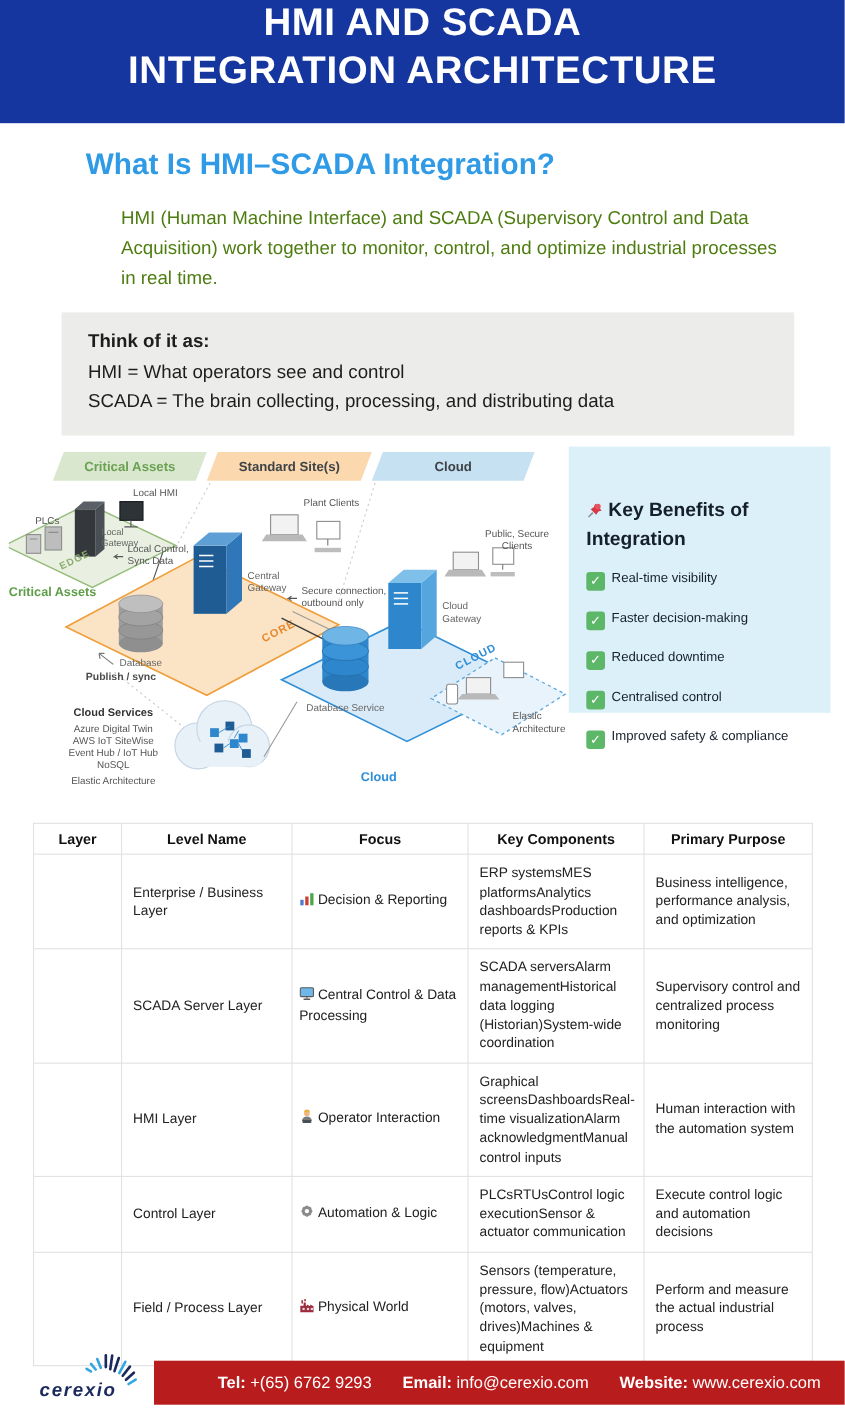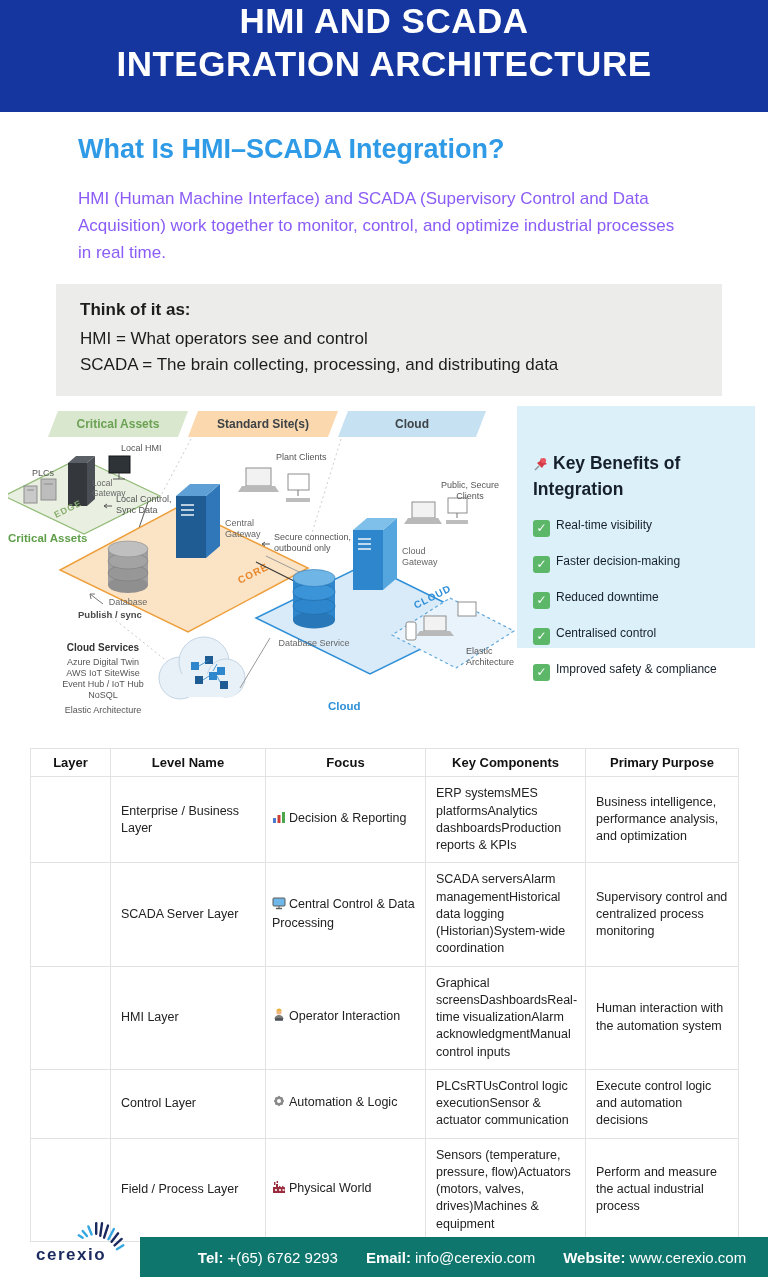--- a/index.html
+++ b/index.html
@@ -7,21 +7,21 @@
   body { font-family:"Liberation Sans", sans-serif; background:#ffffff; color:#1d1d1d; }
   .page { position:relative; width:768px; height:1280px; background:#fff; overflow:hidden; }
 
   
   .banner { height:112px; background:#15359F; display:flex; flex-direction:column; align-items:center; justify-content:flex-start; gap:2px; }
   .banner h1 { color:#fff; font-size:35px; line-height:1.22; font-weight:bold; letter-spacing:0.5px; text-align:center; }
 
   
   .intro { padding:22px 60px 0 78px; }
   .intro-heading { color:#2F9AE6; font-size:27px; font-weight:bold; }
-  .intro-body { margin-top:20px; width:612px; font-size:17px; line-height:1.6; color:#8b5cf6; }
+  .intro-body { margin-top:20px; width:612px; font-size:17px; line-height:1.6; color:#4d7c0f;margin-left:32px; }
 
   
   .think-box { margin:17px 46px 0 56px; background:#ECECEA; padding:16px 24px 18px 24px; }
   .think-title { font-size:17px; font-weight:bold; margin-bottom:6px; }
   .think-line { font-size:17px; line-height:1.55; }
 
   
   .middle { position:relative; margin-top:8px; height:334px; }
   .diagram-wrap { position:absolute; left:8px; top:2px; width:507px; height:326px; }
   svg text { font-family:"Liberation Sans", sans-serif; }
@@ -36,24 +36,24 @@
   
   table.layers { margin:10px 0 0 30px; width:708px; border-collapse:collapse; table-layout:fixed; }
   .layers th, .layers td { border:1px solid #E2E2E2; }
   .layers th { height:28px; font-size:13px; font-weight:bold; text-align:center; padding:4px; color:#111; }
   .layers td { font-size:12.5px; line-height:1.38; padding:8px 10px; vertical-align:middle; color:#222; }
   .layers td.c-focus { padding:8px 6px; }
   .ficon { display:inline-block; vertical-align:-2px; margin-right:3px; }
 
   
   .footer { position:absolute; left:0; right:0; bottom:0; height:46px; }
-  .footer-bar { position:absolute; left:140px; right:0; top:3px; bottom:3px; background:#0f766e; display:flex; align-items:center; justify-content:center; gap:28px;padding-left:36px; }
+  .footer-bar { position:absolute; left:140px; right:0; top:3px; bottom:3px; background:#b91c1c; display:flex; align-items:center; justify-content:center; gap:28px;padding-left:36px; }
   .contact { color:#fff; font-size:15px; }
   .contact b { font-weight:bold; margin-right:4px; }
-  .footer-logo { position:absolute; left:34px; bottom:11px; }
+  .footer-logo { position:absolute; left:34px; bottom:1px;font-style:italic; }
 </style>
 </head>
 <body>
 
 <div class="page">
 
   <div class="banner">
     <h1>
       <div>HMI AND SCADA</div>
       <div>INTEGRATION ARCHITECTURE</div>

